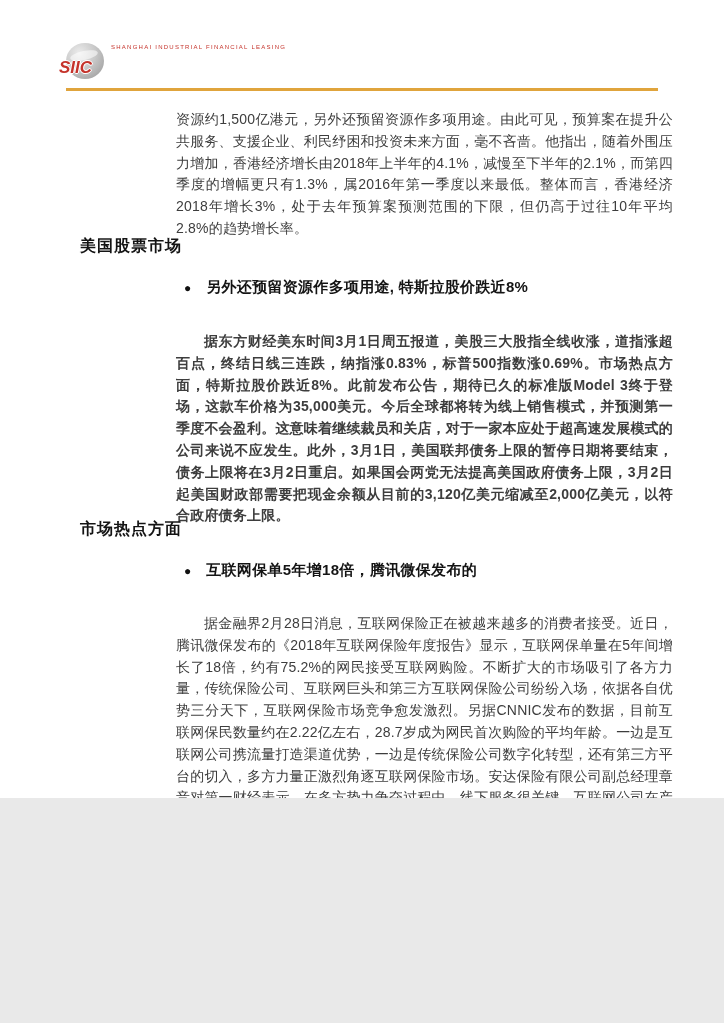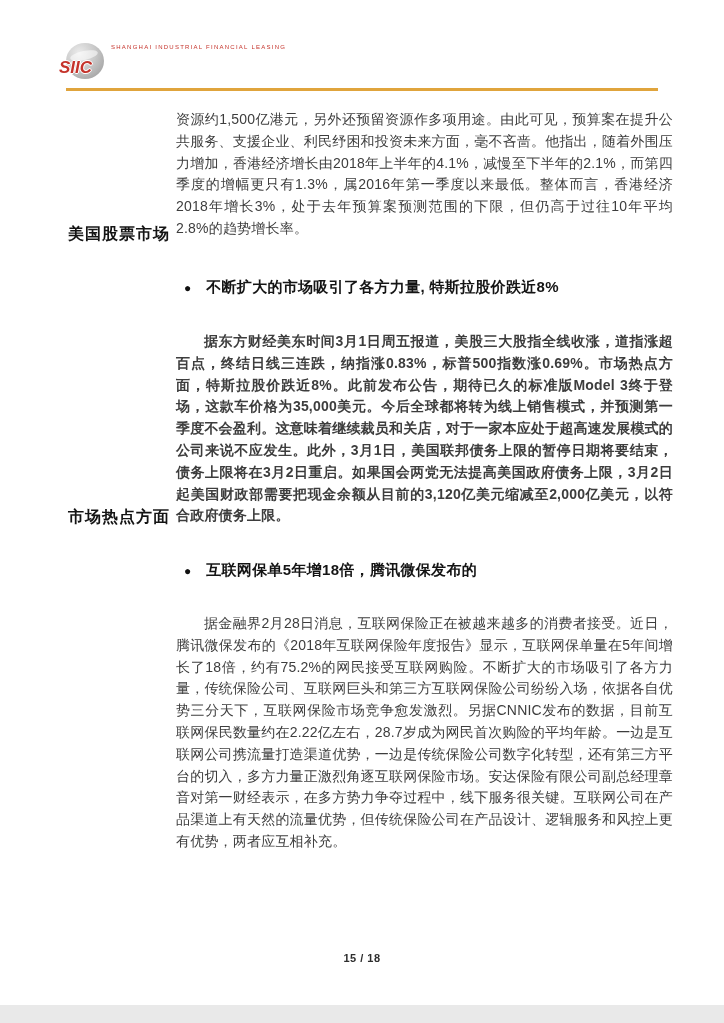--- a/index.html
+++ b/index.html
@@ -1,19 +1,19 @@
 <!DOCTYPE html>
 <html><head>
 <meta charset="utf-8">
 <title>Document</title>
 <style>
   html,body { margin:0; padding:0; background:#e9e9e9; }
   .page {
     position:relative;
-    width:724px; height:1005px;
+    width:724px; height:798px;
     margin:0 auto;
     background:#ffffff;
     overflow:hidden;
     font-family:"Liberation Sans","DejaVu Sans",sans-serif;
   }
 
   
   .logo { position:absolute; top:42px; left:66px; display:flex; align-items:flex-start; }
   .globe {
     width:38px; height:36px; border-radius:50%;
@@ -47,21 +47,21 @@
     position:absolute; left:161px; width:497px;
     font-size:14px; line-height:21.8px; color:#3d3d3d;
     text-align:justify; margin:15px; letter-spacing:.2px;
   }
   .para.indent { text-indent:2em; }
   .p-intro { top:94px; }
   .p-s1    { top:316px;font-weight:bold; }
   .p-s2    { top:598px; }
 
   .section-title {
-    position:absolute; left:68px; margin:0;
+    position:absolute; left:68px; margin:12px;
     font-size:16px; font-weight:bold; color:#141414; letter-spacing:1px;
   }
   .h-s1 { top:224px; }
   .h-s2 { top:507px; }
 
   .bullet-row { position:absolute; left:184px; display:flex; align-items:center; }
   .b-s1 { top:278px; }
   .b-s2 { top:561px; }
   .bullet-glyph { font-size:12px; color:#111; margin-right:15px; line-height:1; }
   .bullet-label { font-size:15px; font-weight:bold; color:#141414; letter-spacing:.3px; white-space:nowrap; }
@@ -83,21 +83,21 @@
       <div class="logo-en">SHANGHAI INDUSTRIAL FINANCIAL LEASING</div>
     </div>
   </div>
   <div class="rule-top"></div>
 
   <p class="para p-intro">资源约1,500亿港元，另外还预留资源作多项用途。由此可见，预算案在提升公共服务、支援企业、利民纾困和投资未来方面，毫不吝啬。他指出，随着外围压力增加，香港经济增长由2018年上半年的4.1%，减慢至下半年的2.1%，而第四季度的增幅更只有1.3%，属2016年第一季度以来最低。整体而言，香港经济2018年增长3%，处于去年预算案预测范围的下限，但仍高于过往10年平均2.8%的趋势增长率。</p>
 
   <h2 class="section-title h-s1">美国股票市场</h2>
   <div class="bullet-row b-s1">
     <span class="bullet-glyph">●</span>
-    <span class="bullet-label">不断扩大的市场吸引了各方力量, 特斯拉股价跌近8%</span>
+    <span class="bullet-label">另外还预留资源作多项用途, 特斯拉股价跌近8%</span>
   </div>
   <p class="para indent p-s1">据东方财经美东时间3月1日周五报道，美股三大股指全线收涨，道指涨超百点，终结日线三连跌，纳指涨0.83%，标普500指数涨0.69%。市场热点方面，特斯拉股价跌近8%。此前发布公告，期待已久的标准版Model 3终于登场，这款车价格为35,000美元。今后全球都将转为线上销售模式，并预测第一季度不会盈利。这意味着继续裁员和关店，对于一家本应处于超高速发展模式的公司来说不应发生。此外，3月1日，美国联邦债务上限的暂停日期将要结束，债务上限将在3月2日重启。如果国会两党无法提高美国政府债务上限，3月2日起美国财政部需要把现金余额从目前的3,120亿美元缩减至2,000亿美元，以符合政府债务上限。</p>
 
   <h2 class="section-title h-s2">市场热点方面</h2>
   <div class="bullet-row b-s2">
     <span class="bullet-glyph">●</span>
     <span class="bullet-label">互联网保单5年增18倍，腾讯微保发布的</span>
   </div>
   <p class="para indent p-s2">据金融界2月28日消息，互联网保险正在被越来越多的消费者接受。近日，腾讯微保发布的《2018年互联网保险年度报告》显示，互联网保单量在5年间增长了18倍，约有75.2%的网民接受互联网购险。不断扩大的市场吸引了各方力量，传统保险公司、互联网巨头和第三方互联网保险公司纷纷入场，依据各自优势三分天下，互联网保险市场竞争愈发激烈。另据CNNIC发布的数据，目前互联网保民数量约在2.22亿左右，28.7岁成为网民首次购险的平均年龄。一边是互联网公司携流量打造渠道优势，一边是传统保险公司数字化转型，还有第三方平台的切入，多方力量正激烈角逐互联网保险市场。安达保险有限公司副总经理章音对第一财经表示，在多方势力争夺过程中，线下服务很关键。互联网公司在产品渠道上有天然的流量优势，但传统保险公司在产品设计、逻辑服务和风控上更有优势，两者应互相补充。</p>
 

